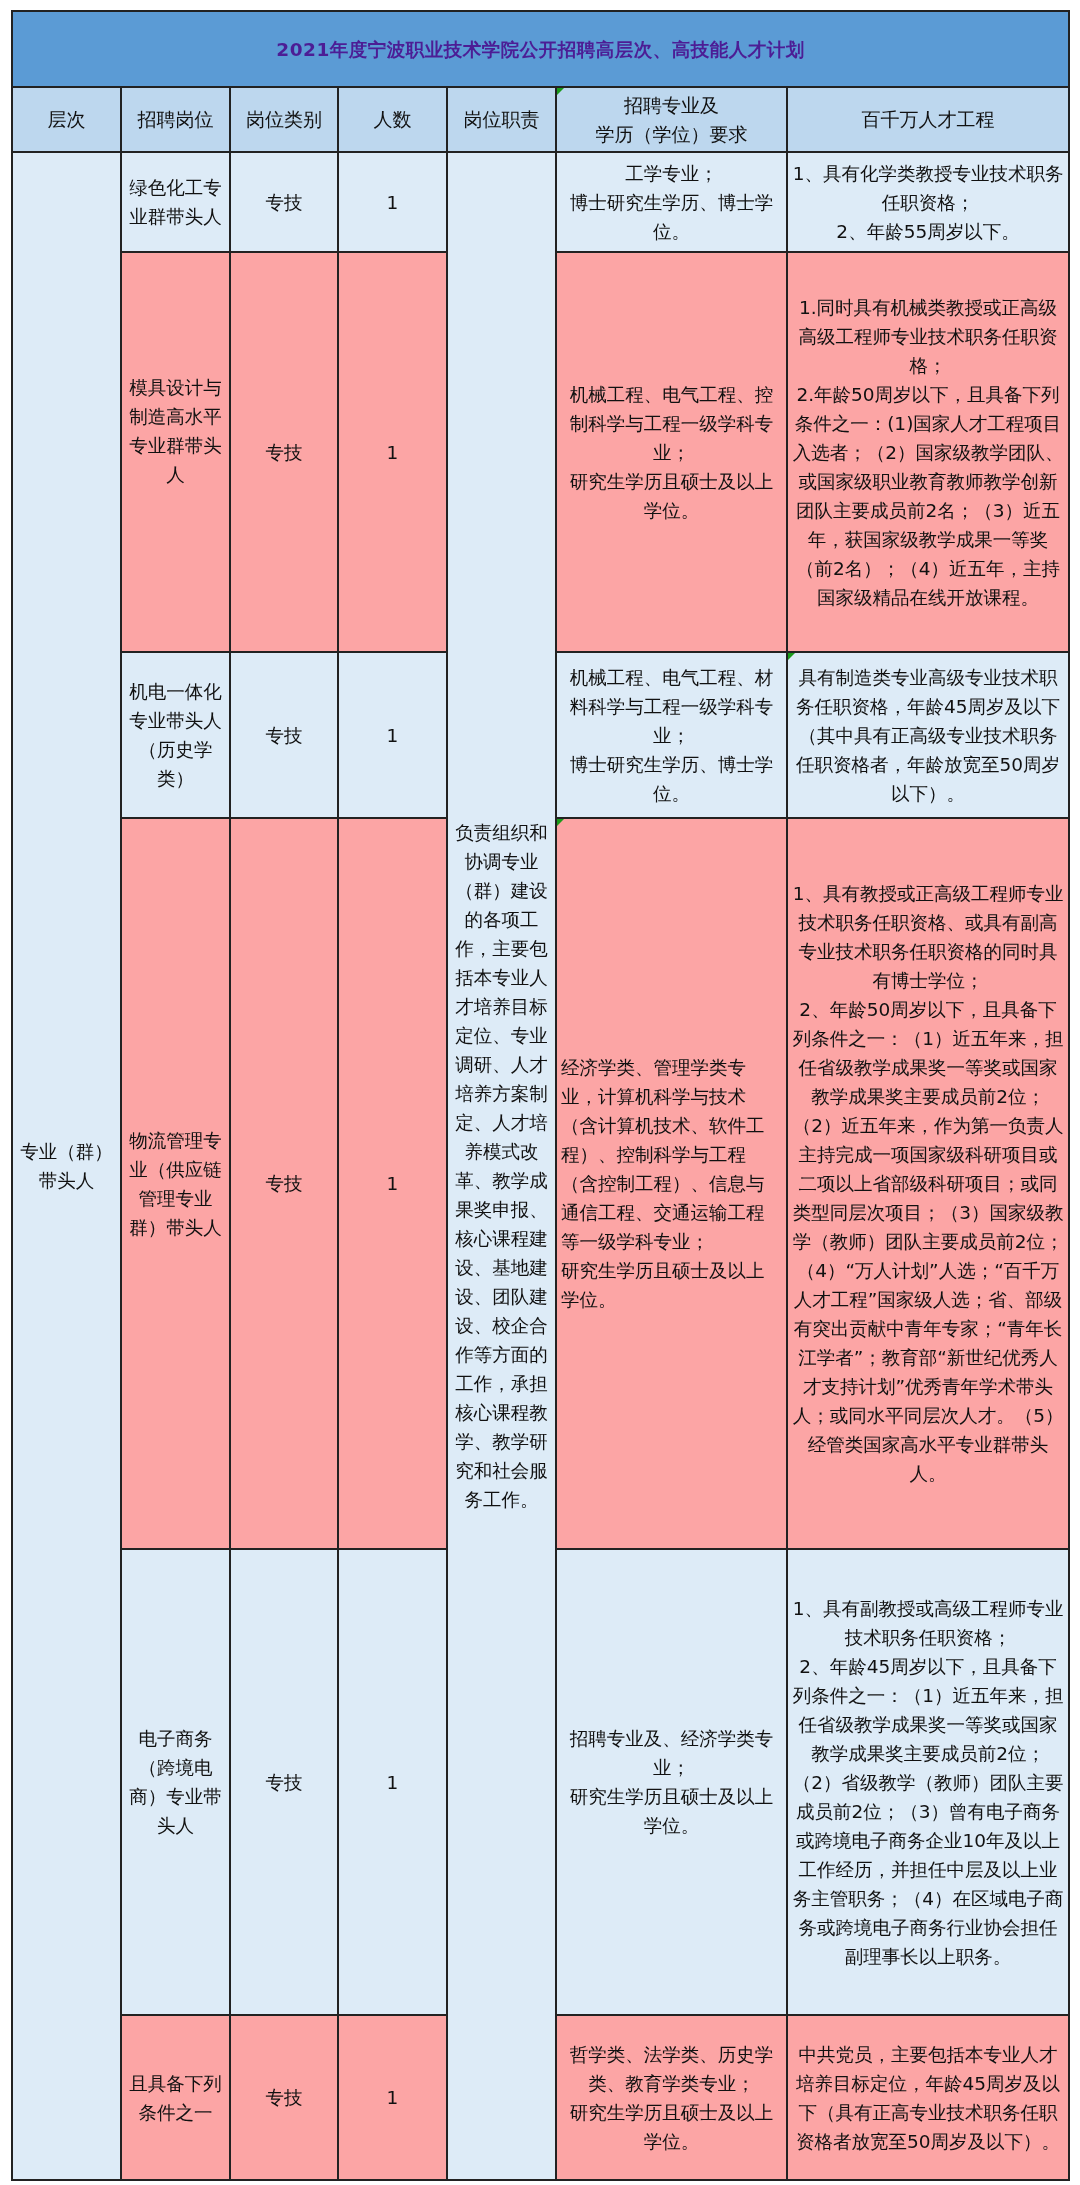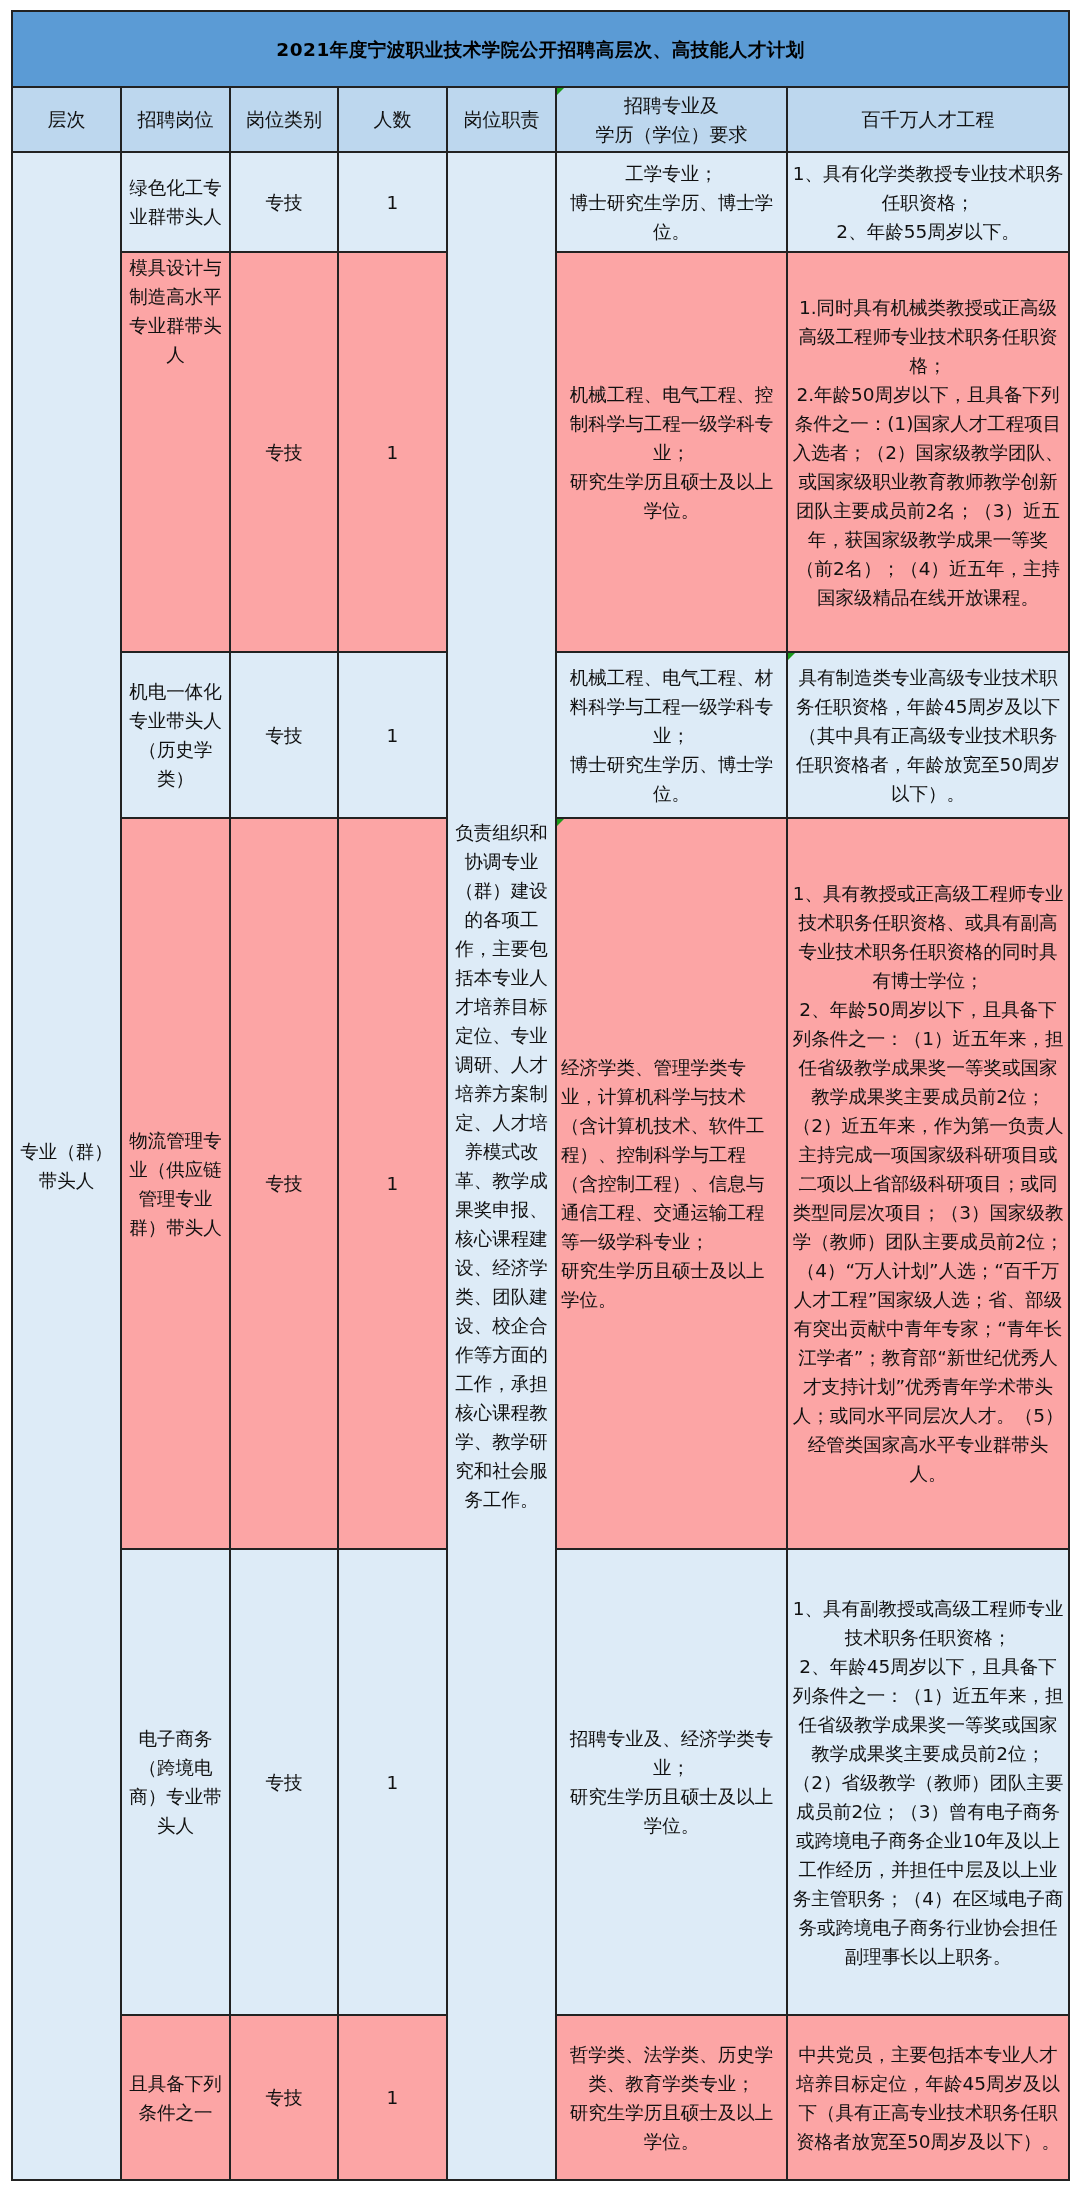--- a/index.html
+++ b/index.html
@@ -3,21 +3,21 @@
 <meta charset="utf-8">
 <style>
   html, body { margin: 0; padding: 0; background: #ffffff; }
   body { width: 1080px; height: 2185px; position: relative; overflow: hidden;
          font-family: "DejaVu Sans", "Liberation Sans", sans-serif; color: #111; }
   table.plan { position: absolute; left: 11px; top: 10px; width: 1057px;
                border-collapse: collapse; table-layout: fixed; }
   table.plan td { border: 2px solid #222; padding: 0 4px; text-align: center;
                   vertical-align: middle; font-size: 18.5px; line-height: 29px;
                   white-space: pre-line; word-break: break-all; }
-  td.title { background: #5B9BD5; color: #000000; font-weight: bold; font-size: 23px;
+  td.title { background: #5B9BD5; color: #4c1d95; font-weight: bold; font-size: 23px;
              height: 74px; letter-spacing: 0.5px; }
   tr.head td { background: #BDD7EE; height: 63px; font-size: 19px; }
   td.light { background: #DDEBF7; }
   td.mid { background: #fca5a5; }
   td.req { padding: 0 3px; }
   td.duty { vertical-align: middle; padding: 0 3px; }
   .corner { position: relative; }
   .corner::before { content: ""; position: absolute; left: 0; top: 0; width: 0; height: 0;
                     border-top: 7px solid #1a9a1a; border-right: 7px solid transparent; }
 </style>
@@ -48,29 +48,29 @@
 学历（学位）要求</td>
     <td>百千万人才工程</td>
   </tr>
 
   <tr style="height:100px">
     <td class="light" rowspan="6">专业（群）
 带头人</td>
     <td class="light">绿色化工专业群带头人</td>
     <td class="light">专技</td>
     <td class="light">1</td>
-    <td class="light duty" rowspan="6">负责组织和协调专业（群）建设的各项工作，主要包括本专业人才培养目标定位、专业调研、人才培养方案制定、人才培养模式改革、教学成果奖申报、核心课程建设、经济学类、团队建设、校企合作等方面的工作，承担核心课程教学、教学研究和社会服务工作。</td>
+    <td class="light duty" rowspan="6">负责组织和协调专业（群）建设的各项工作，主要包括本专业人才培养目标定位、专业调研、人才培养方案制定、人才培养模式改革、教学成果奖申报、核心课程建设、基地建设、团队建设、校企合作等方面的工作，承担核心课程教学、教学研究和社会服务工作。</td>
     <td class="light req">工学专业；
 博士研究生学历、博士学位。</td>
     <td class="light req">1、具有化学类教授专业技术职务任职资格；
 2、年龄55周岁以下。</td>
   </tr>
 
   <tr style="height:400px">
-    <td class="mid" style="vertical-align:top;">模具设计与制造高水平专业群带头人</td>
+    <td class="mid" style="vertical-align:top;padding-top:120px">模具设计与制造高水平专业群带头人</td>
     <td class="mid">专技</td>
     <td class="mid">1</td>
     <td class="mid req">机械工程、电气工程、控制科学与工程一级学科专业；
 研究生学历且硕士及以上学位。</td>
     <td class="mid req">1.同时具有机械类教授或正高级高级工程师专业技术职务任职资格；
 2.年龄50周岁以下，且具备下列条件之一：(1)国家人才工程项目入选者；（2）国家级教学团队、或国家级职业教育教师教学创新团队主要成员前2名；（3）近五年，获国家级教学成果一等奖（前2名）；（4）近五年，主持国家级精品在线开放课程。</td>
   </tr>
 
   <tr style="height:166px">
     <td class="light">机电一体化专业带头人（历史学类）</td>

